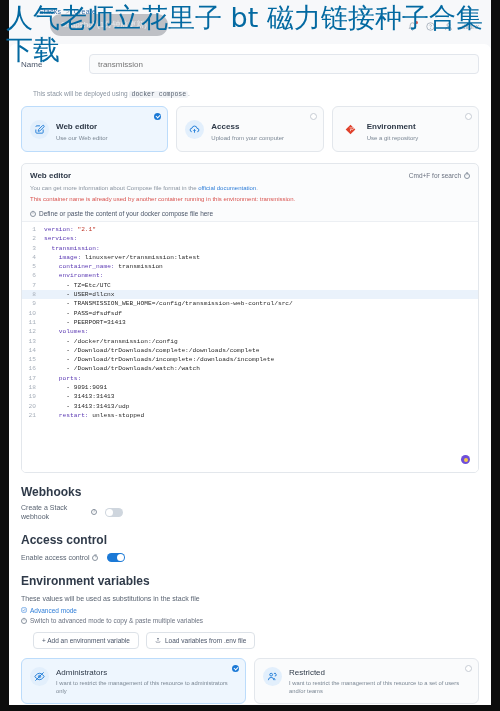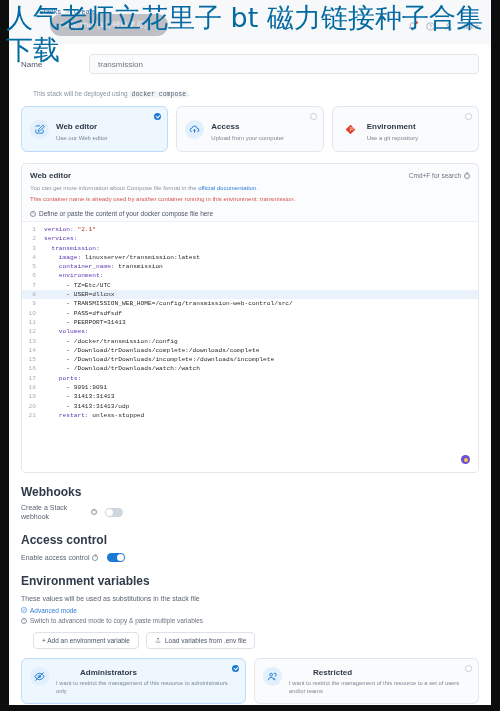--- a/index.html
+++ b/index.html
@@ -216,21 +216,21 @@
   }
   .ac-cards { display: flex; gap: 8px; padding: 9px 12px 0 12px; }
   .accard {
     flex: 1; position: relative;
     border: 1px solid #e3e7ec; border-radius: 6px;
     background: #fafbfc; padding: 8px 16px 8px 8px;
     display: flex; align-items: flex-start; gap: 7px;
     min-height: 42px;
   }
   .accard.selected { background: #eef6fe; border-color: #bcdcfb; }
-  .actitle { font-size: 8px; font-weight: bold; color: #2f3a49; line-height: 11px; margin-left: 24px; }
+  .actitle { font-size: 8px; font-weight: normal; color: #2f3a49; line-height: 11px; }
   .acdesc { font-size: 5.8px; color: #7b8794; line-height: 8px; margin-top: 1px; }
 
   
   .overlay-text {
     position: absolute; left: 6px; top: 2px; right: 12px;
     font-size: 27px; line-height: 32px; color: #0369a1;
     font-family: "DejaVu Sans", sans-serif;
     z-index: 60; pointer-events: none;
     white-space: pre-wrap;
   }

